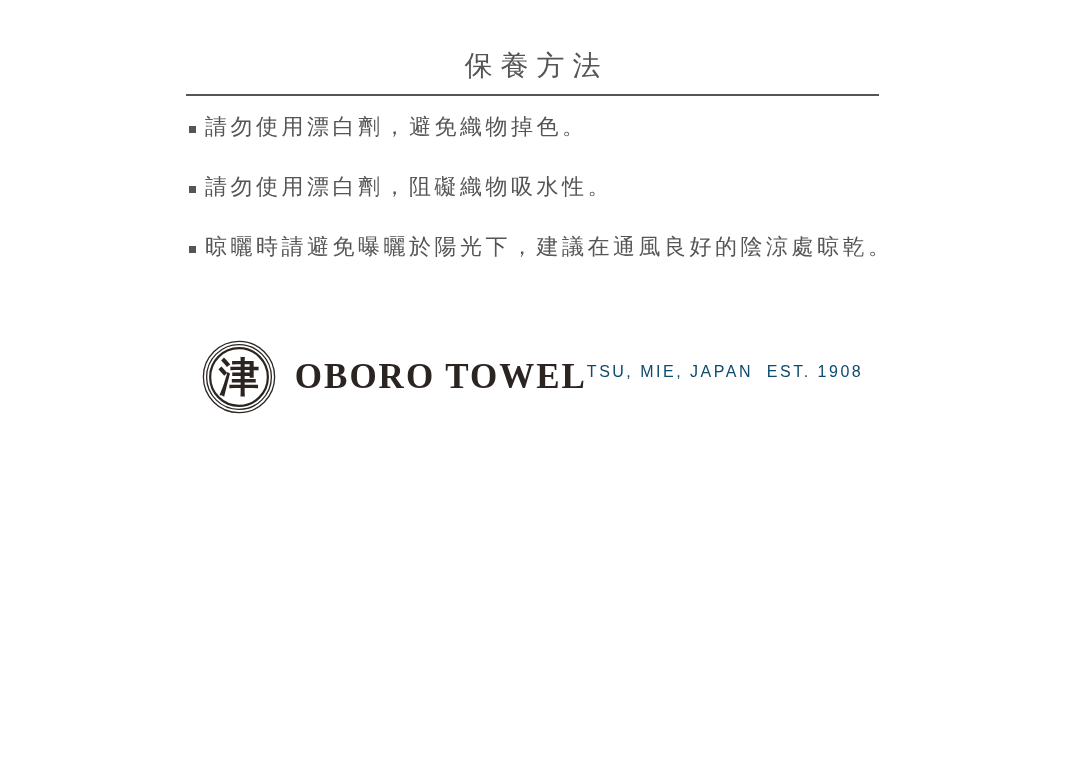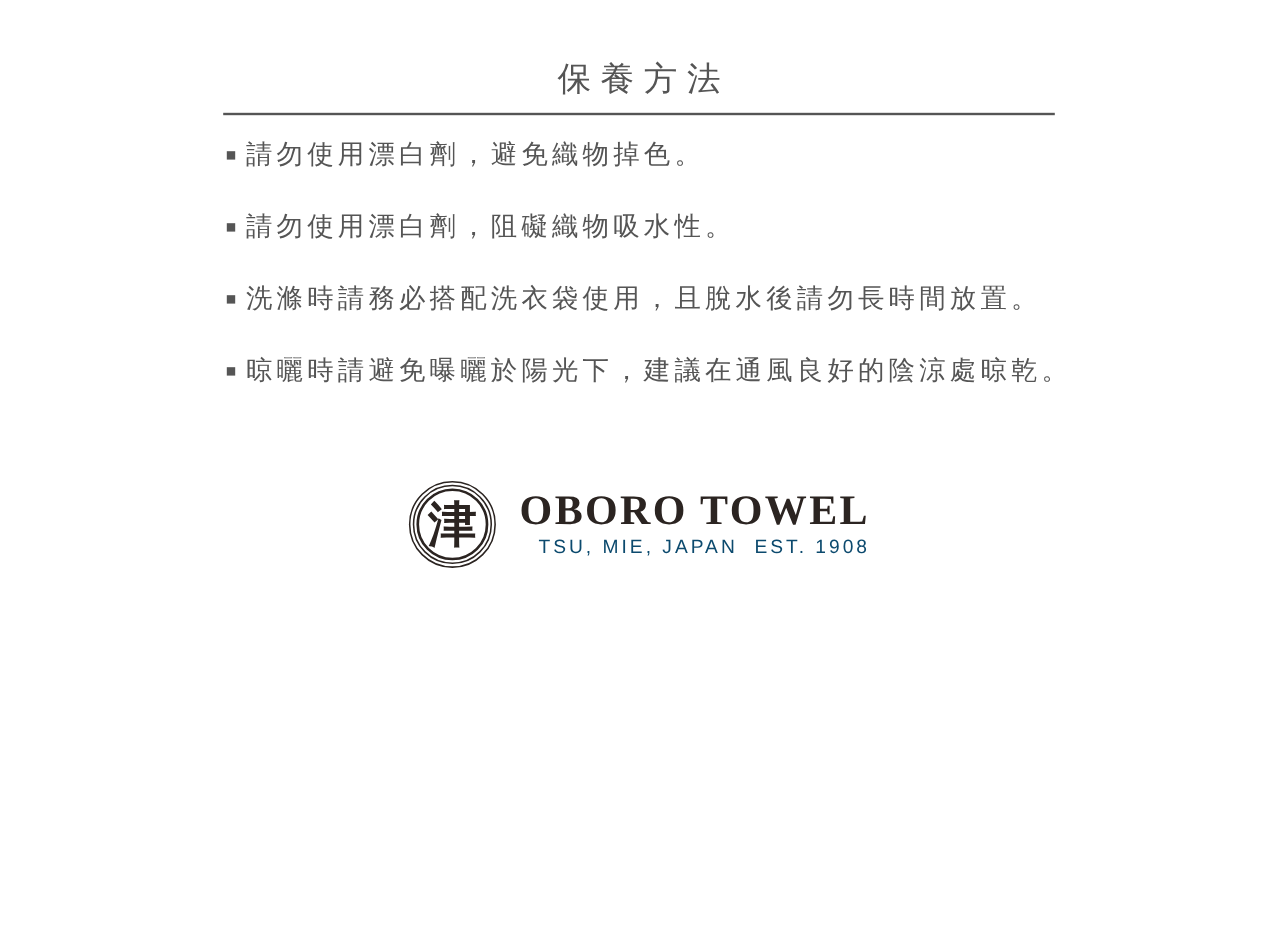--- a/index.html
+++ b/index.html
@@ -54,41 +54,41 @@
     height: 7px;
     background: #555555;
     margin-right: 9px;
     flex: 0 0 auto;
   }
   .care-text {
     font-size: 22px;
     color: #555555;
     letter-spacing: 3.5px;
     white-space: nowrap;
+    font-family: Liberation Mono, monospace;
   }
   .logo-block {
     margin-top: 76px;
     display: flex;
     justify-content: center;
     align-items: center;
     gap: 19px;
   }
   .seal {
     width: 74px;
     height: 74px;
     flex: 0 0 auto;
   }
   .seal-char {
     font-family: "Liberation Serif", "DejaVu Serif", serif;
     font-weight: 700;
   }
   .logo-text {
     display: flex;
-    flex-direction: column;
-    align-items: flex-end;
+    align-items: flex-start;
   }
   .brand-name {
     font-family: "Liberation Serif", "DejaVu Serif", serif;
     font-size: 35px;
     font-weight: 600;
     color: #2b2421;
     letter-spacing: 2px;
     line-height: 36px;
     white-space: pre;
   }
@@ -116,24 +116,20 @@
       <li>
         <span class="bullet-square"></span>
         <span class="care-text">請勿使用漂白劑，避免織物掉色。</span>
       </li>
       <li>
         <span class="bullet-square"></span>
         <span class="care-text">請勿使用漂白劑，阻礙織物吸水性。</span>
       </li>
       <li>
         <span class="bullet-square"></span>
-        <span class="care-text">洗滌時請務必搭配洗衣袋使用，且脫水後請勿長時間放置。</span>
-      </li>
-      <li>
-        <span class="bullet-square"></span>
         <span class="care-text">晾曬時請避免曝曬於陽光下，建議在通風良好的陰涼處晾乾。</span>
       </li>
     </ul>
 
     <div class="logo-block">
       <svg class="seal" viewBox="0 0 80 80" xmlns="http://www.w3.org/2000/svg">
         <circle cx="40" cy="40" r="38.5" fill="none" stroke="#2b2421" stroke-width="1.4"></circle>
         <circle cx="40" cy="40" r="35" fill="none" stroke="#2b2421" stroke-width="1.4"></circle>
         <circle cx="40" cy="40" r="31.2" fill="none" stroke="#2b2421" stroke-width="2.4"></circle>
         <text class="seal-char" x="40" y="40" text-anchor="middle" dominant-baseline="central" font-size="44" fill="#2b2421">津</text>

